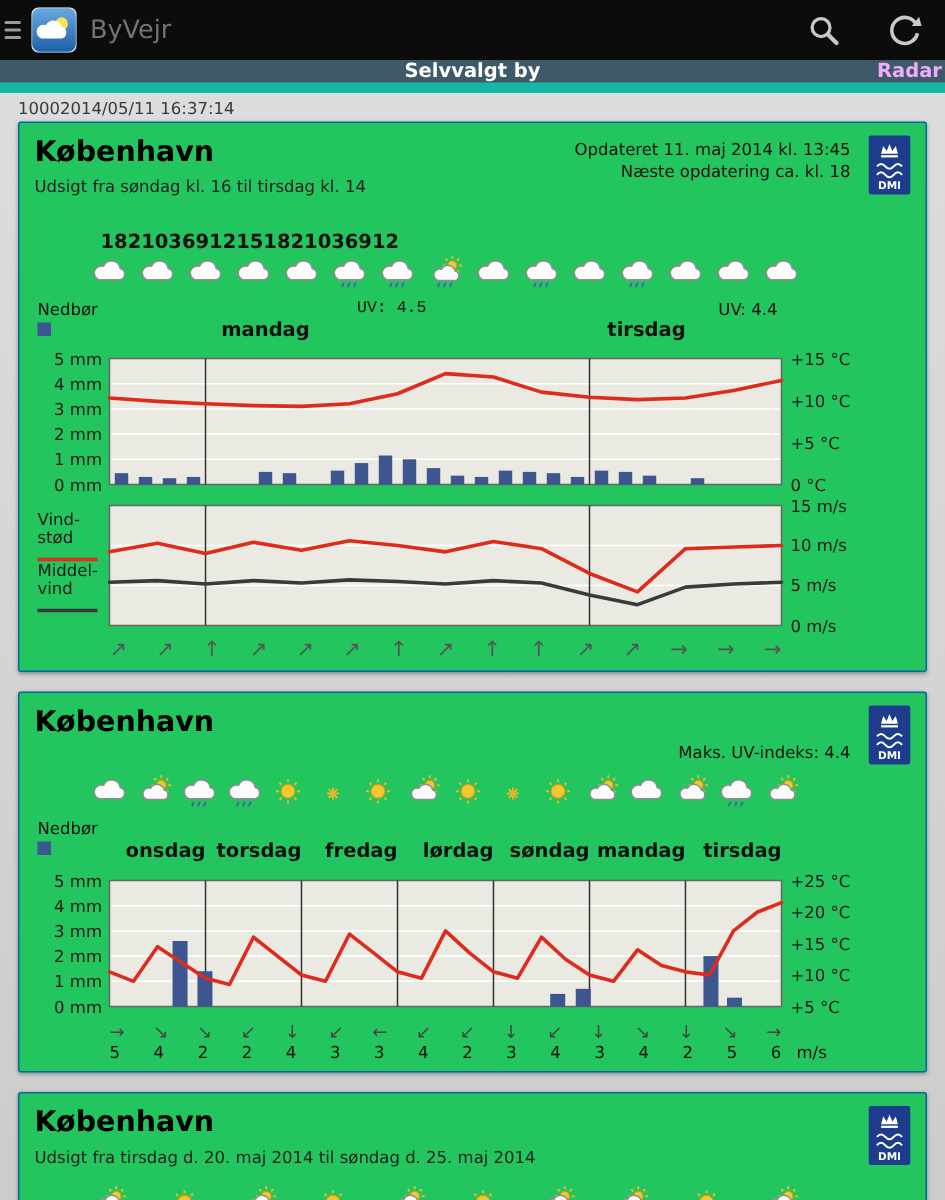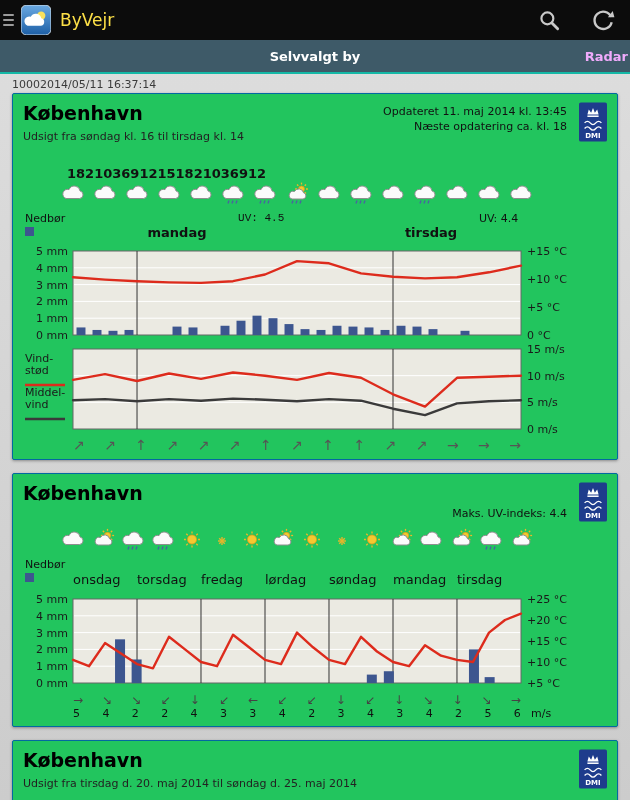--- a/index.html
+++ b/index.html
@@ -3,24 +3,24 @@
 <meta charset="utf-8">
 <style>
 *{margin:0;padding:0;box-sizing:border-box}
 html,body{width:630px;height:800px;overflow:hidden}
 body{font-family:"DejaVu Sans",sans-serif;background:linear-gradient(#dedede,#cccccc);color:#111}
 svg text{font-family:"DejaVu Sans",sans-serif}
 .topbar{height:40px;background:#0c0c0c;display:flex;align-items:center}
 .menu-grip{width:16px;height:40px;display:flex;flex-direction:column;justify-content:center;gap:3px;padding-left:3px;cursor:pointer}
 .menu-grip i{display:block;width:11px;height:2px;background:#9a9a9a;border-radius:1px}
 .app-icon{width:30px;height:30px;margin:0 9px 0 5px}
-.topbar-title{font-size:17px;color:#fde047}
+.topbar-title{font-size:17px;color:#737373}
 .topbar-actions{margin-left:auto;display:flex}
 .action-btn{width:54px;height:40px;display:flex;align-items:center;justify-content:center;cursor:pointer}
-.tabbar{height:34px;background:#3e5a68;position:relative;border-bottom:2px solid #14b8a6;display:flex;align-items:center;justify-content:center}
+.tabbar{height:22px;background:#3e5a68;position:relative;border-bottom:7px solid #14b8a6;display:flex;align-items:center;justify-content:center}
 .tab-selected{color:#fff;font-size:13px;font-weight:bold;cursor:pointer}
 .tab-next{position:absolute;right:2px;color:#f0abfc;font-size:13px;font-weight:bold;cursor:pointer}
 .statusrow{display:flex;padding:4px 8px 2px 12px;font-size:11px;color:#3a3a3a}
 .card{margin:0 12px 13px;background:#22c55e;border:1px solid #0369a1;border-radius:2px;box-shadow:0 1px 3px rgba(0,0,0,.35);padding:8px 10px 6px}
 .card-head{display:flex;align-items:flex-start}
 .card-title{font-size:19px;font-weight:bold;color:#000}
 .card-sub{font-size:11px;color:#222;margin-top:6px}
 .head-right{margin-left:auto;text-align:right;font-size:11px;color:#111;line-height:1.4;padding-top:2px}
 .head-right.bottom{align-self:flex-end;padding-bottom:1px}
 .dmi{width:28px;height:40px;margin-left:12px;flex:none}
@@ -28,21 +28,21 @@
 .iconrow{display:flex;justify-content:space-between;margin:1px 72px 0 36px;height:26px}
 .iconrow .wicon{width:28px;height:24px}
 .labelzone{position:relative;margin-top:4px}
 .legend{position:absolute;left:2px;top:0;font-size:11px;color:#111}
 .legend .sq{display:block;width:9px;height:9px;background:#3d568f;margin-top:2px}
 .posrow{position:relative;height:13px;font-size:11px}
 .posrow span{position:absolute;transform:translateX(-50%);white-space:nowrap}
 .posrow.boldrow{height:16px}
 .posrow.boldrow span{font-weight:bold;font-size:13px}
 .dayrow{display:flex;margin:0 86px 0 50px}
-.dayrow span{flex:1;text-align:left;font-weight:normal;font-size:13px}
+.dayrow span{flex:1;text-align:right;font-weight:bold;font-size:13px}
 .chart{display:block;margin-top:2px}
 .arrowrow{display:flex;justify-content:space-between;margin:1px 86px 0 50px;font-size:14px;color:#555}
 .arrowrow.small{font-size:12px;color:#444;margin-top:3px}
 .numrow{display:flex;justify-content:space-between;margin:0 86px 0 50px;font-size:11px;color:#111;position:relative}
 .ms-unit{position:absolute;left:calc(100% + 10px);top:0;font-size:11px}
 </style>
 </head>
 <body>
 
 <div class="screen">

